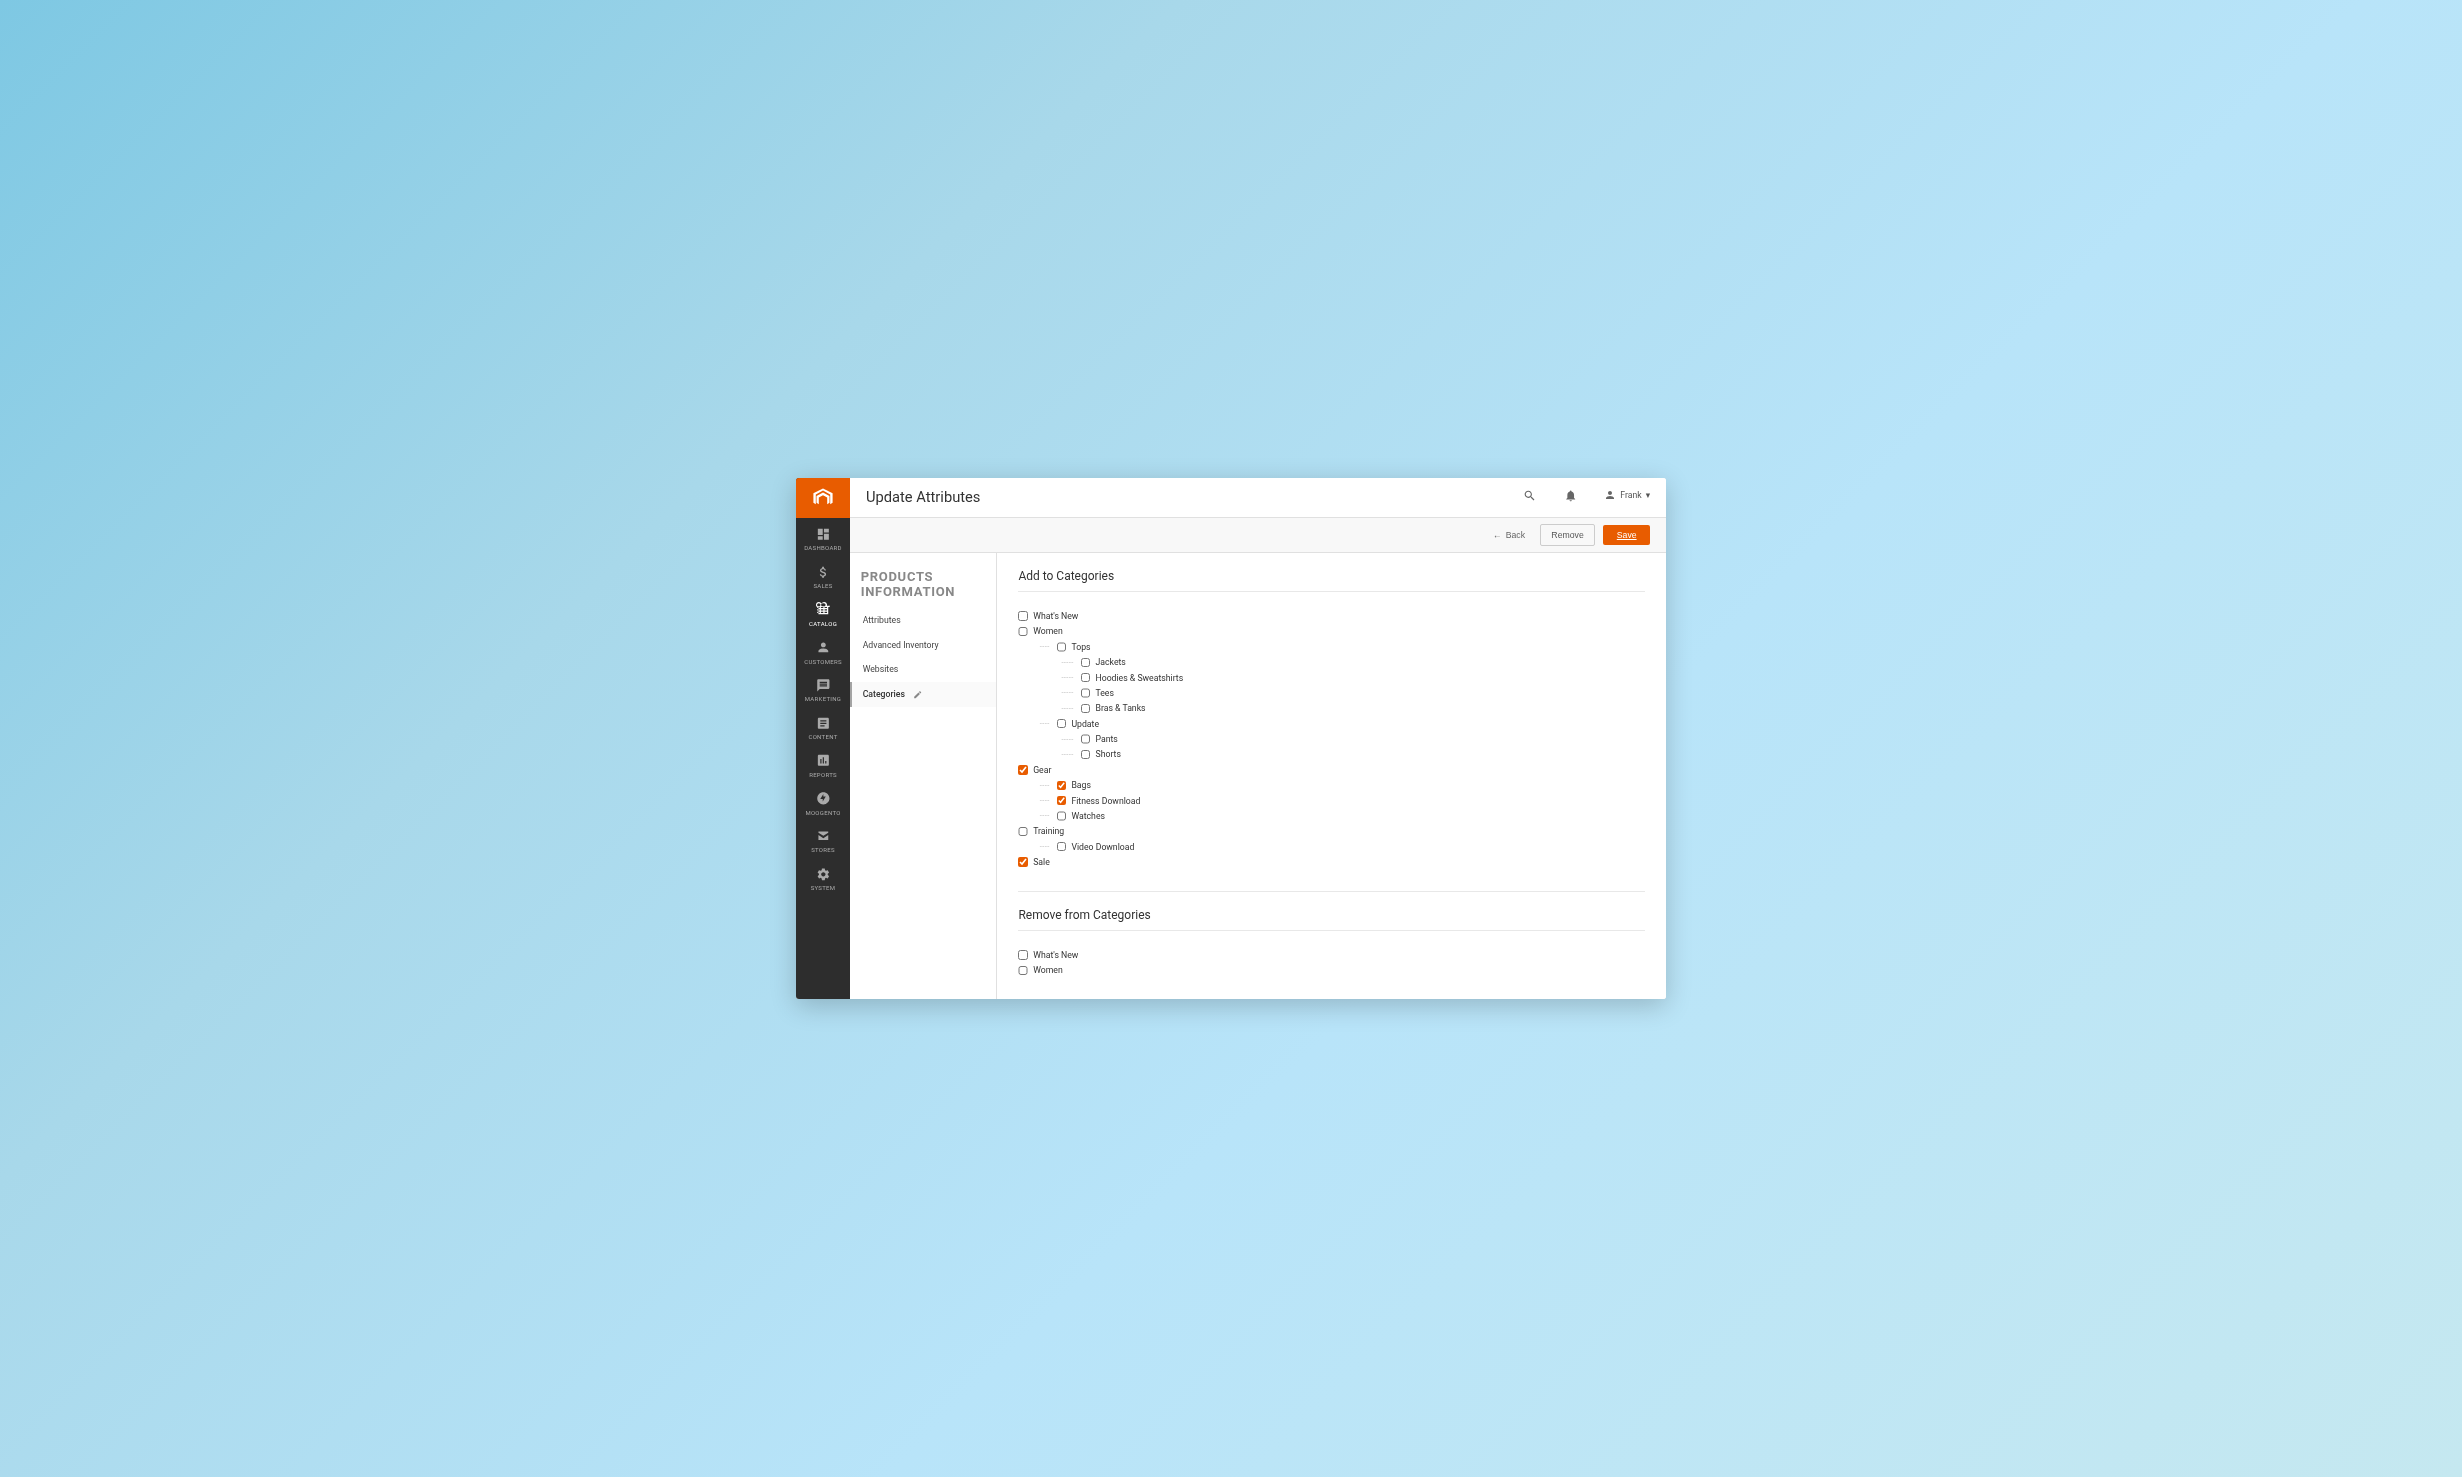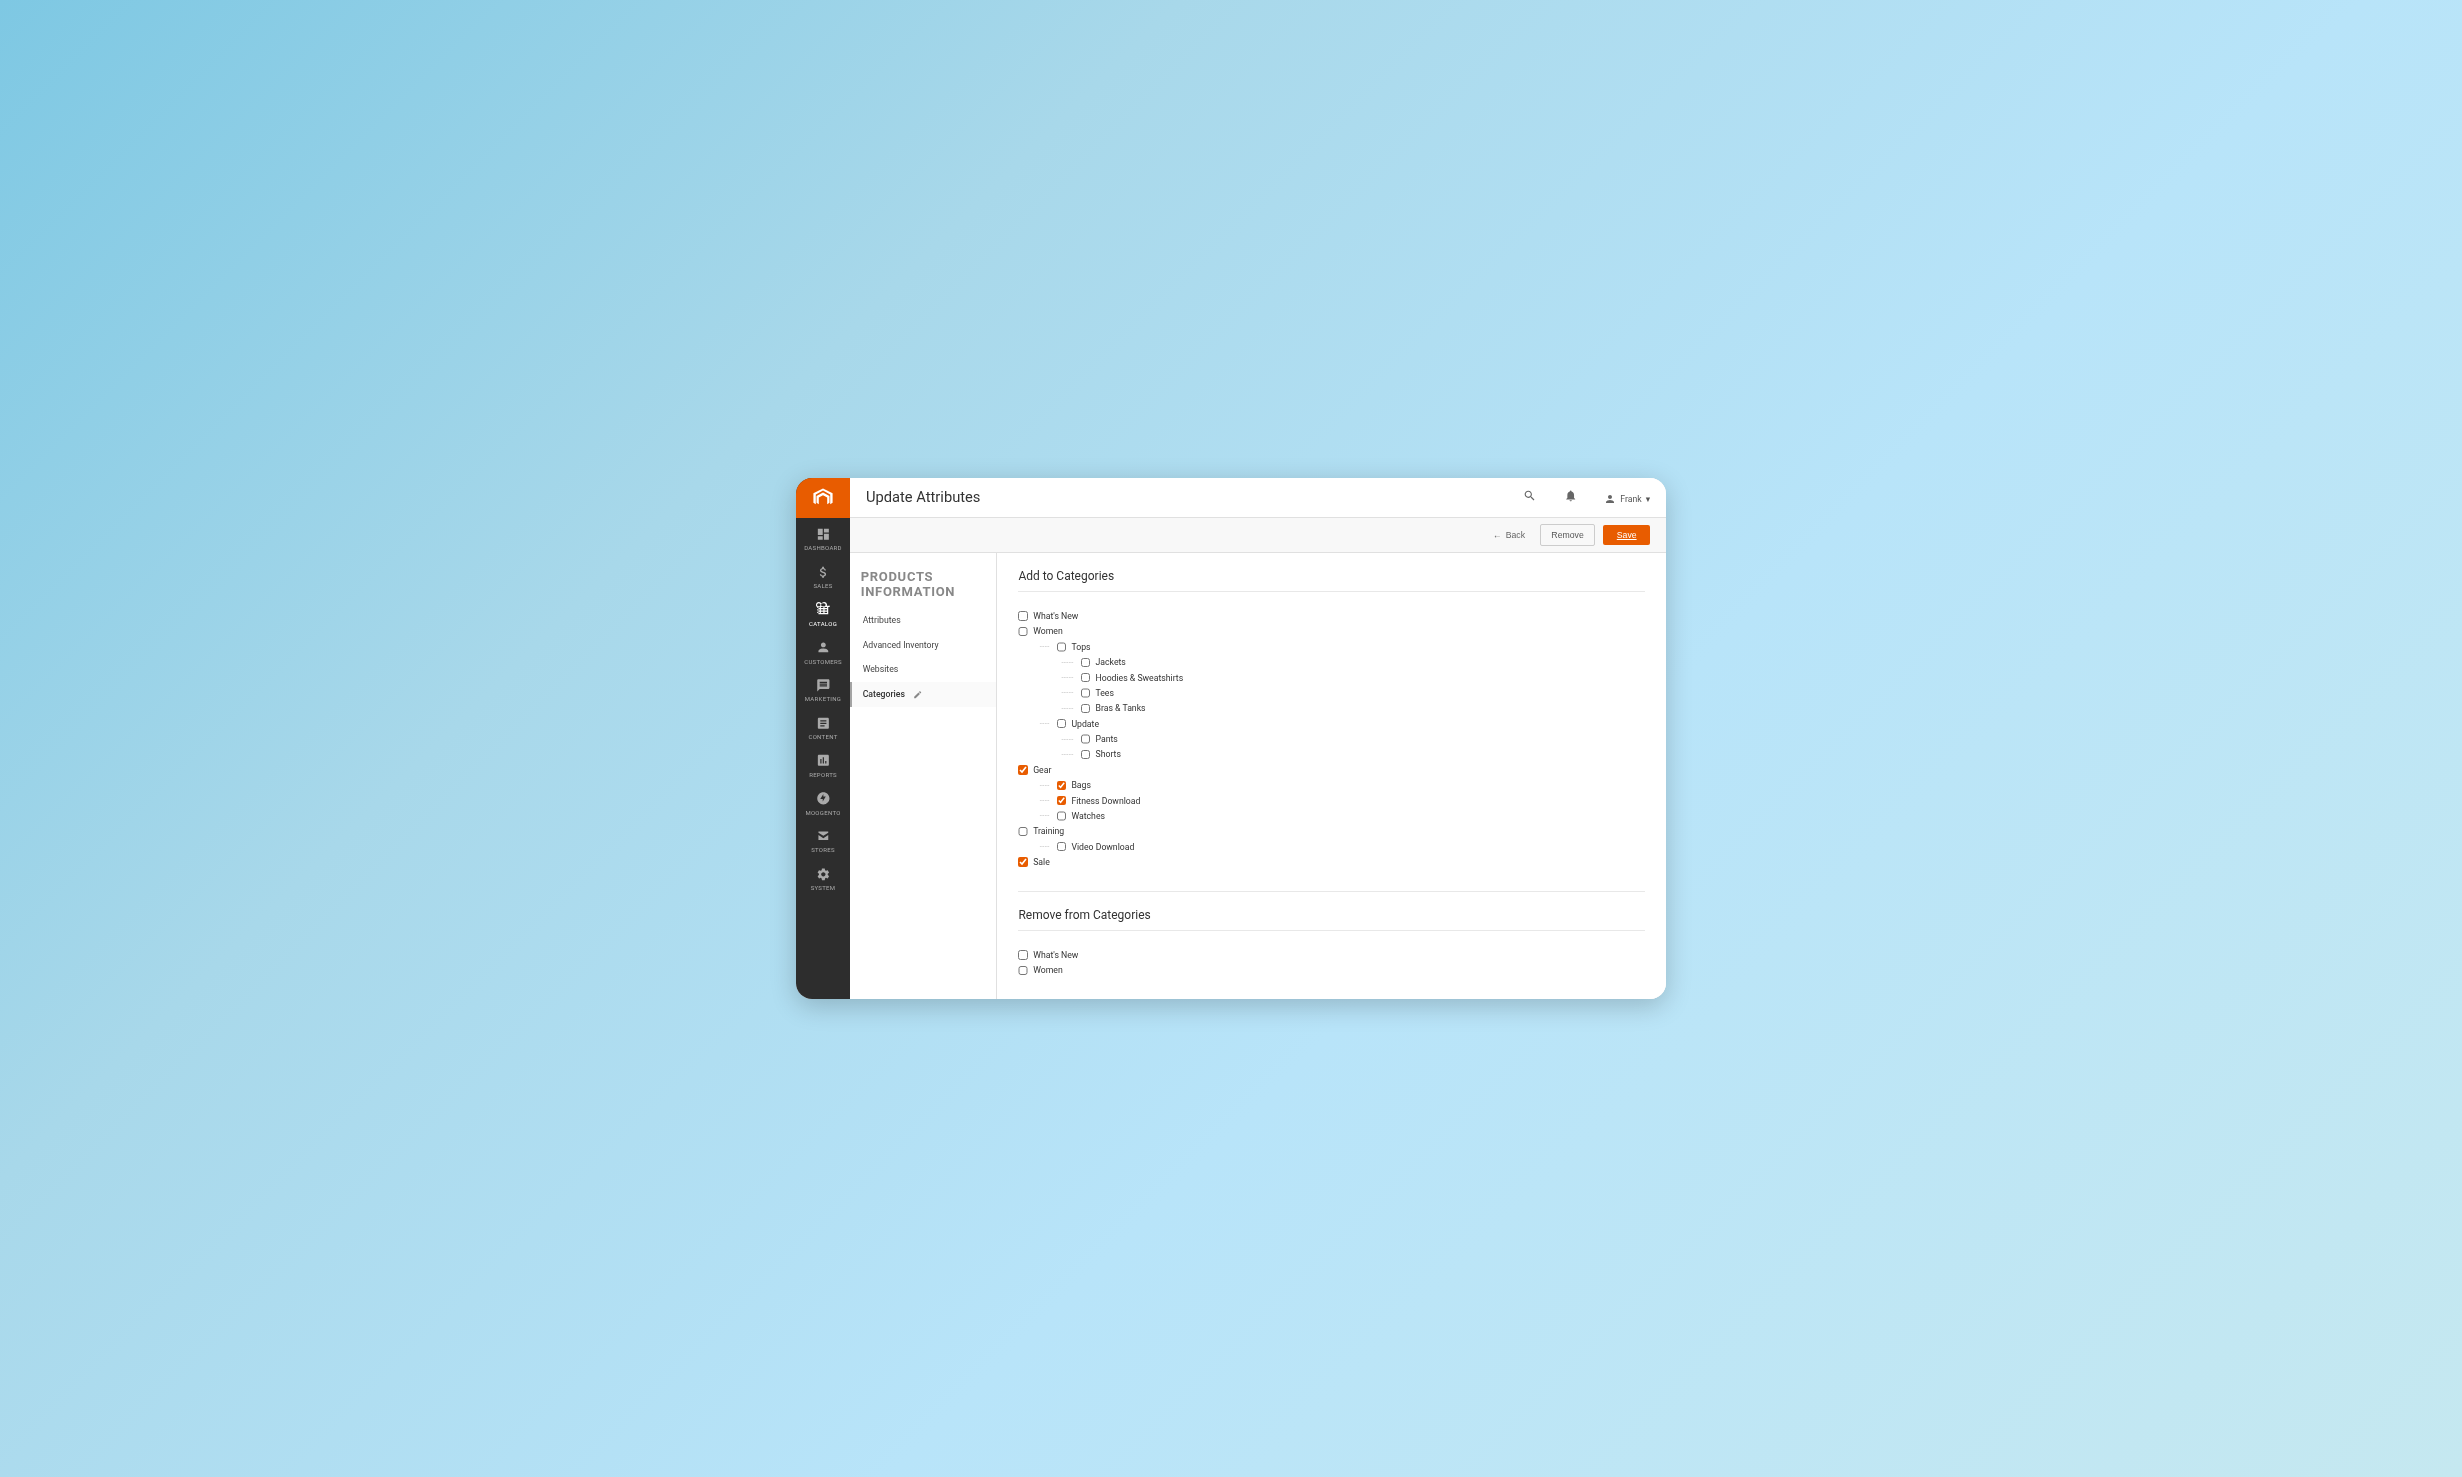--- a/index.html
+++ b/index.html
@@ -9,21 +9,21 @@
       min-height: 100vh;
       display: flex;
       align-items: center;
       justify-content: center;
       padding: 13.4px;
     }
     .app-window {
       width: 870px;
       min-height: 509px;
       background: #f5f5f5;
-      border-radius: 16px;
+      border-radius: 3px;
       box-shadow: 0 6.7px 27px rgba(0,0,0,0.2);
       display: flex;
       overflow: hidden;
     }
     
     .sidebar {
       width: 54px;
       background: #2d2d2d;
       display: flex;
       flex-direction: column;
@@ -84,21 +84,21 @@
       border-bottom: 0.7px solid #e0e0e0;
       height: 40px;
     }
     .page-title {
       font-size: 14.7px;
       font-weight: 400;
       color: #333;
     }
     .header-actions {
       display: flex;
-      align-items: flex-end;
+      align-items: flex-start;
       gap: 27px;
     }
     .header-icon {
       color: #666;
       cursor: pointer;
       font-size: 12px;
     }
     .header-icon svg {
       width: 13.4px;
       height: 13.4px;

